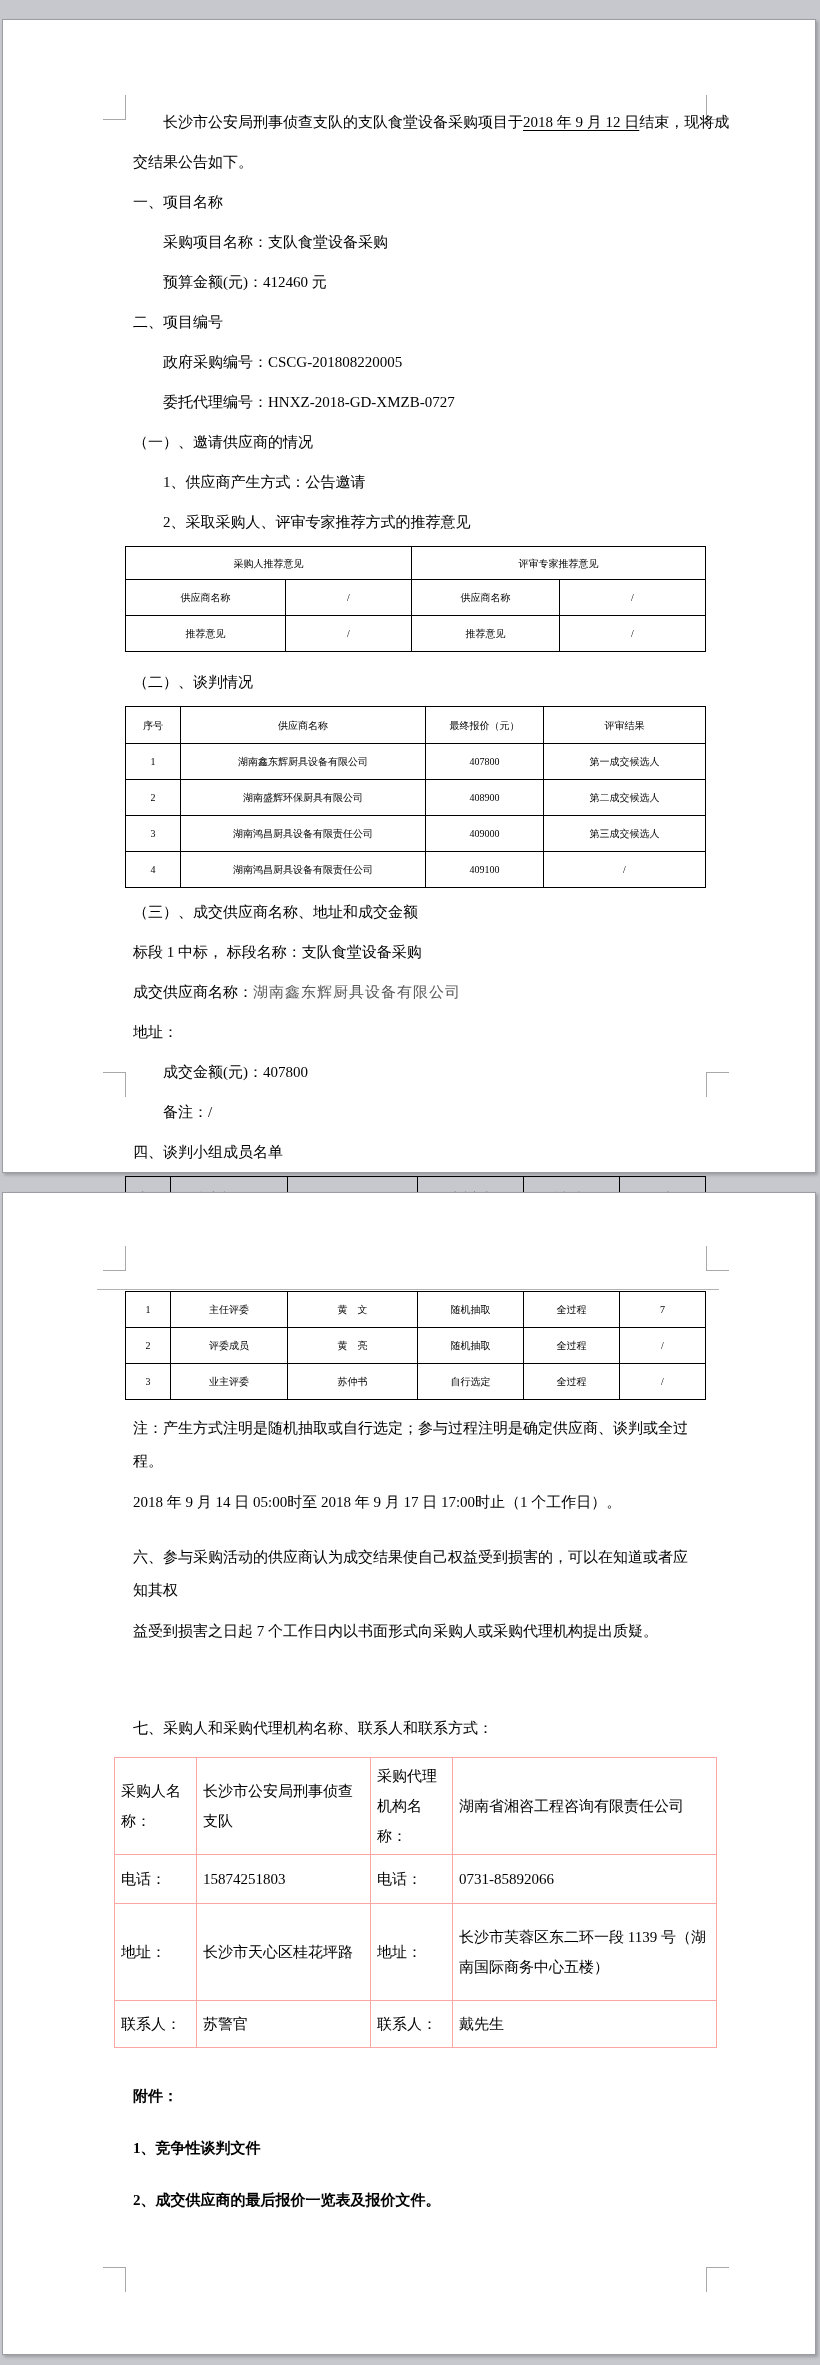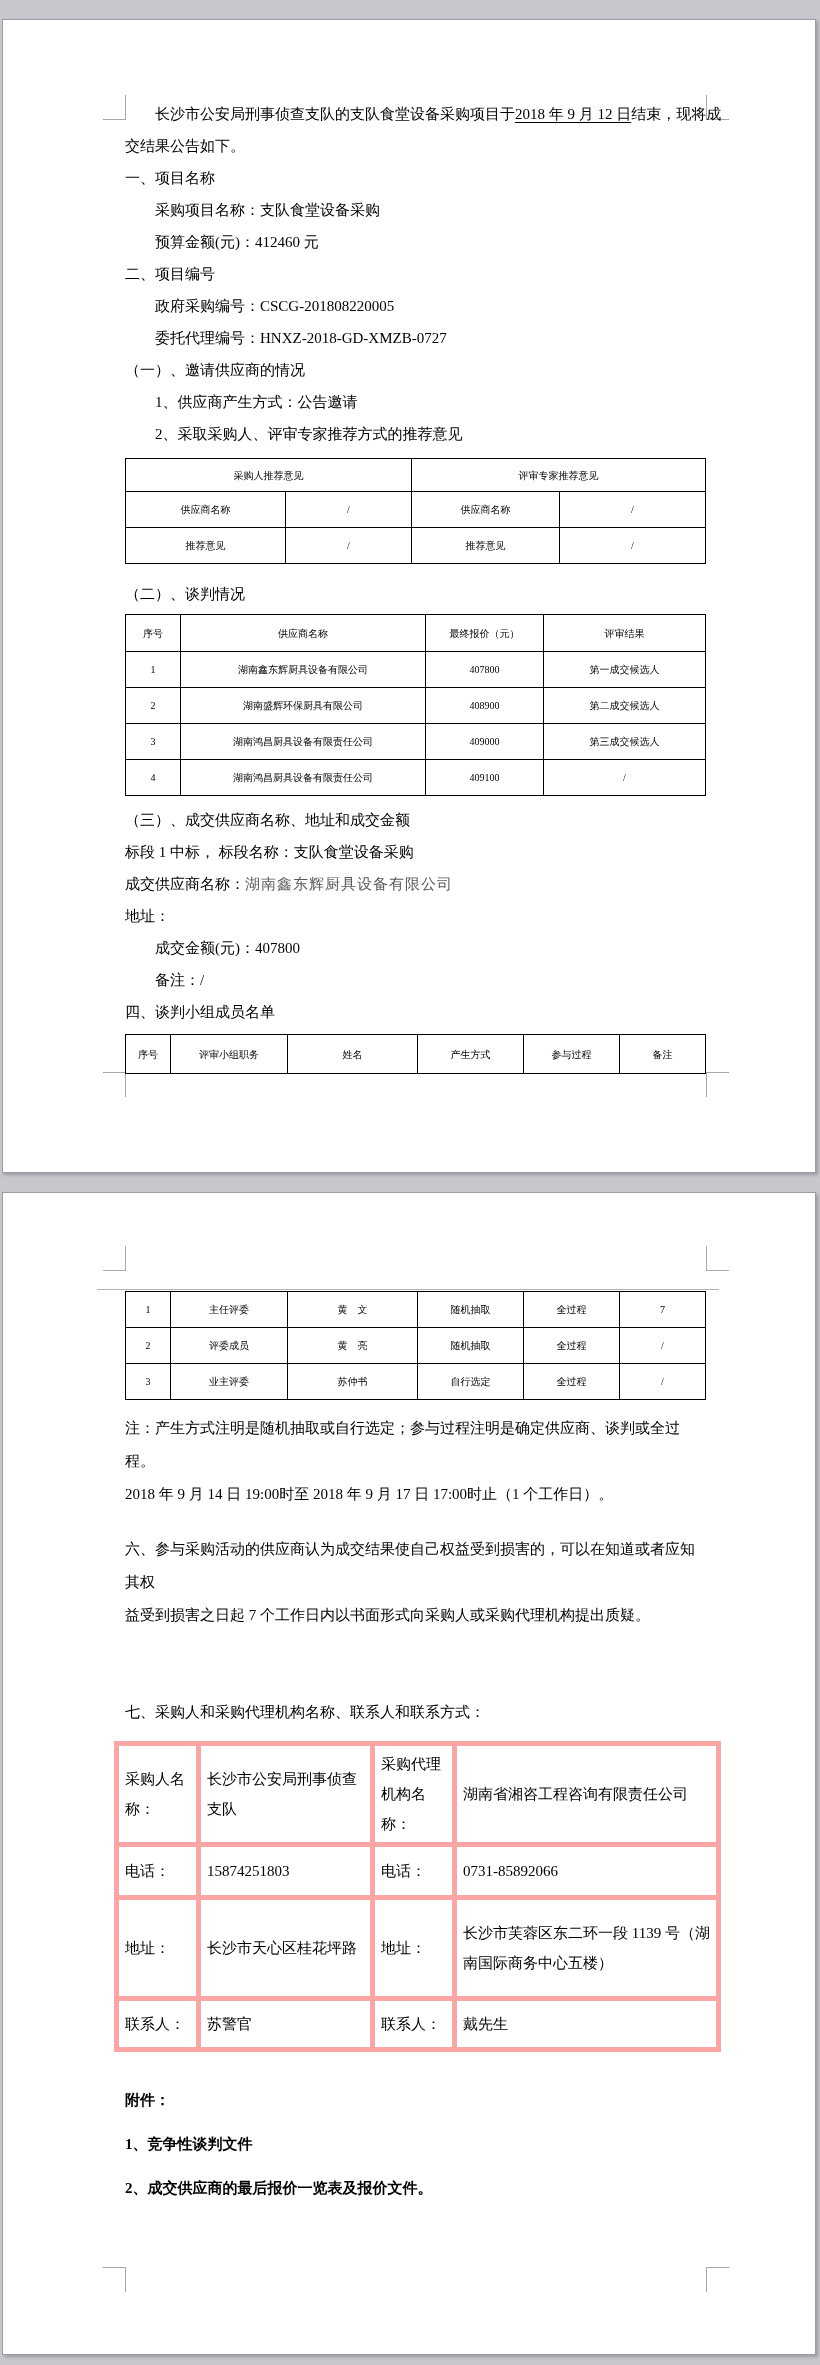--- a/index.html
+++ b/index.html
@@ -12,21 +12,21 @@
   .page{
     position:absolute;left:2px;width:814px;background:#fff;
     border:1px solid #9b9da3;box-sizing:border-box;
     box-shadow:2px 2px 3px rgba(0,0,0,.22);
   }
   #page-1{top:19px;height:1154px;}
   #page-2{top:1192px;height:1163px;}
   .content{position:absolute;left:122px;width:582px;font-size:15px;line-height:32px;}
   #p1-content{top:78px;}
   #p2-content{top:98px;line-height:33px;}
-  p{margin:0;padding:0;}
+  p{margin:8px;padding:0;}
   .ind{text-indent:2em;}
   .nowrap{white-space:nowrap;}
   .u{text-decoration:underline;text-underline-offset:3px;}
   .bold{font-weight:bold;}
   .winner{color:#595959;letter-spacing:1px;}
   .att{line-height:44px;}
   
   .doc-table{border-collapse:collapse;width:580px;table-layout:fixed;font-size:10px;line-height:19px;}
   .doc-table th,.doc-table td{
     border:1px solid #000;text-align:center;vertical-align:middle;
@@ -46,21 +46,21 @@
   .mt-s6{margin-top:22px;}
   .mt-s7{margin-top:64px;}
   .mt-contact{margin-top:12px;}
   .mt-att{margin-top:26px;}
   
   .contact-table{
     border-collapse:collapse;width:602px;margin-left:-11px;table-layout:fixed;
     font-size:15px;line-height:30px;
   }
   .contact-table td{
-    border:5px solid #fca5a5;text-align:left;vertical-align:middle;
+    border:1px solid #fca5a5;text-align:left;vertical-align:middle;
     padding:2px 6px;overflow:hidden;
   }
   .cr1 td{height:92px;}
   .cr2 td{height:44px;}
   .cr3 td{height:92px;}
   .cr4 td{height:42px;margin-left:20px;}
   
   .mark{position:absolute;width:22px;height:24px;}
   .mk-tl{border-right:1px solid #a9a9a9;border-bottom:1px solid #a9a9a9;}
   .mk-tr{border-left:1px solid #a9a9a9;border-bottom:1px solid #a9a9a9;}
@@ -238,21 +238,21 @@
         <td>苏仲书</td>
         <td>自行选定</td>
         <td>全过程</td>
         <td>/</td>
       </tr>
     </tbody>
       </table>
 
     <p class="mt-note">注：产生方式注明是随机抽取或自行选定；参与过程注明是确定供应商、谈判或全过程。</p>
 
-    <p>2018 年 9 月 14 日 19:00时至 2018 年 9 月 17 日 17:00时止（1 个工作日）。</p>
+    <p>2018 年 9 月 14 日 05:00时至 2018 年 9 月 17 日 17:00时止（1 个工作日）。</p>
 
     <p class="mt-s6">六、参与采购活动的供应商认为成交结果使自己权益受到损害的，可以在知道或者应知其权</p>
     <p>益受到损害之日起 7 个工作日内以书面形式向采购人或采购代理机构提出质疑。</p>
 
     <p class="mt-s7">七、采购人和采购代理机构名称、联系人和联系方式：</p>
 
     <table class="contact-table mt-contact">
       <colgroup>
           <col style="width:82px">
           <col style="width:174px">

